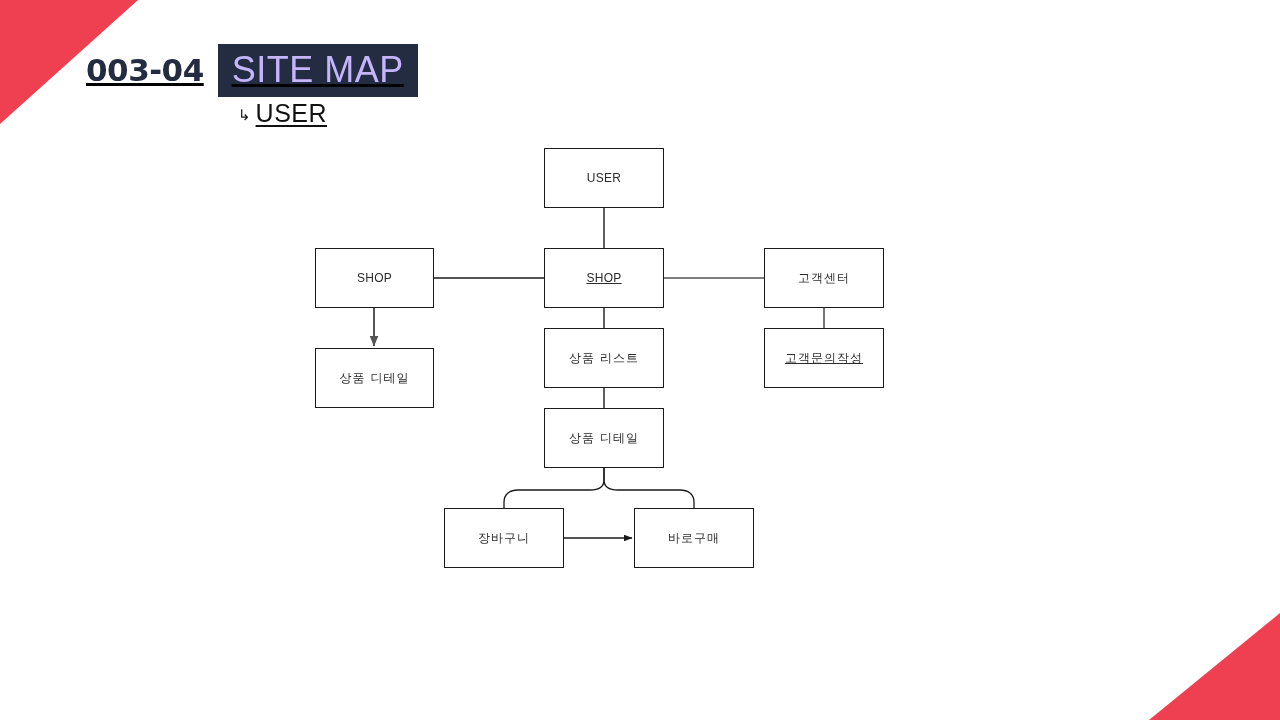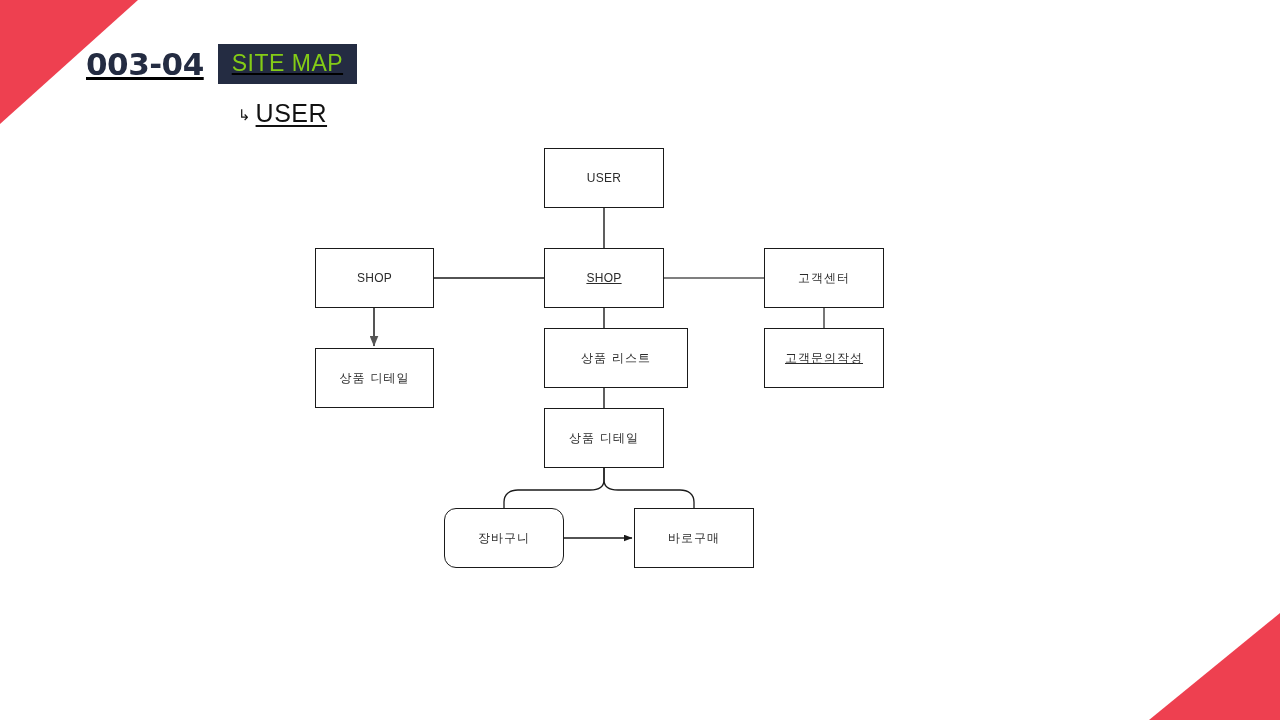--- a/index.html
+++ b/index.html
@@ -56,22 +56,22 @@
     font-weight: bold;
     color: #242c42;
     letter-spacing: -0.5px;
     line-height: 1;
     white-space: nowrap;
     font-family: "DejaVu Sans", sans-serif;
   }
   .title-chip {
     margin-left: 14px;
     background: #242c42;
-    color: #84cc16;
-    font-size: 23px;
+    color: #c4b5fd;
+    font-size: 36px;
     letter-spacing: 0.5px;
     padding: 8px 14px 9px 14px;
     line-height: 1;
     white-space: nowrap;
   }
   .subtitle-row {
     position: absolute;
     left: 238px;
     top: 101px;
     display: flex;
@@ -188,30 +188,30 @@
       </div>
       <div class="node" style="left: 544px; top: 248px; width: 120px; height: 60px; text-decoration: underline;">
         <span>SHOP</span>
       </div>
       <div class="node kr" style="left: 764px; top: 248px; width: 120px; height: 60px;">
         <span>고객센터</span>
       </div>
       <div class="node kr" style="left: 315px; top: 348px; width: 119px; height: 60px;">
         <span>상품 디테일</span>
       </div>
-      <div class="node kr" style="left: 544px; top: 328px; width: 144px; height: 60px;">
+      <div class="node kr" style="left: 544px; top: 328px; width: 120px; height: 60px;">
         <span>상품 리스트</span>
       </div>
       <div class="node kr" style="left: 764px; top: 328px; width: 120px; height: 60px; text-decoration: underline;">
         <span>고객문의작성</span>
       </div>
       <div class="node kr" style="left: 544px; top: 408px; width: 120px; height: 60px;">
         <span>상품 디테일</span>
       </div>
-      <div class="node kr" style="left: 444px; top: 508px; width: 120px; height: 60px; border-radius: 12px;">
+      <div class="node kr" style="left: 444px; top: 508px; width: 120px; height: 60px;">
         <span>장바구니</span>
       </div>
       <div class="node kr" style="left: 634px; top: 508px; width: 120px; height: 60px; text-align: right;">
         <span>바로구매</span>
       </div>
     </div>
 
 </div>
 
 </body></html>

